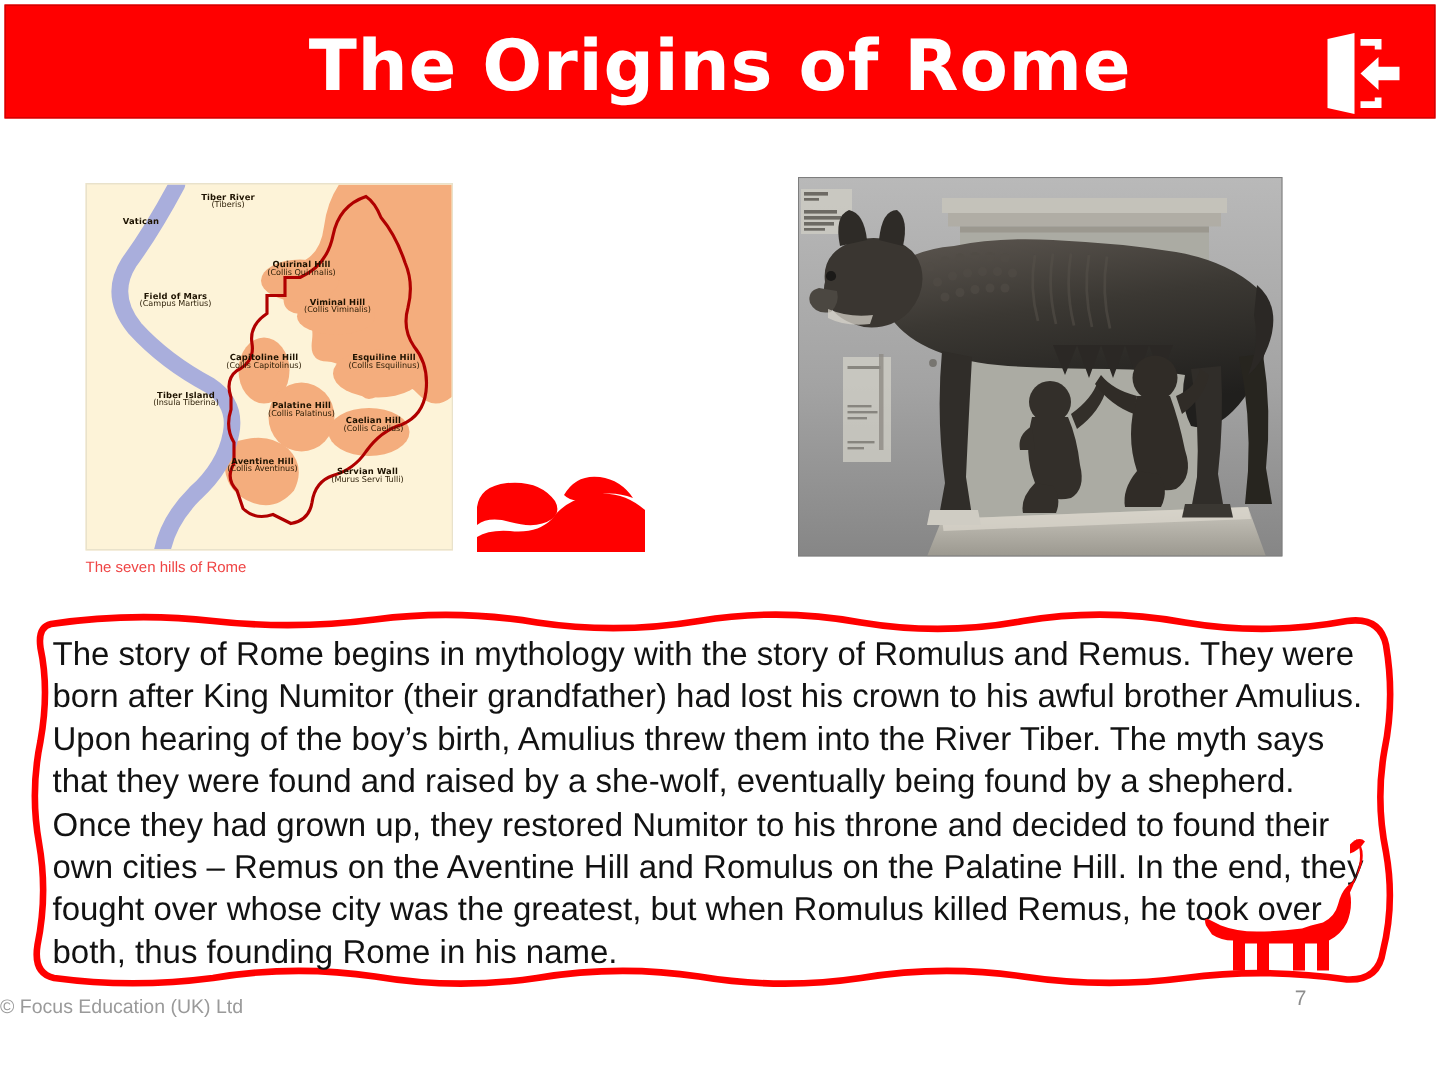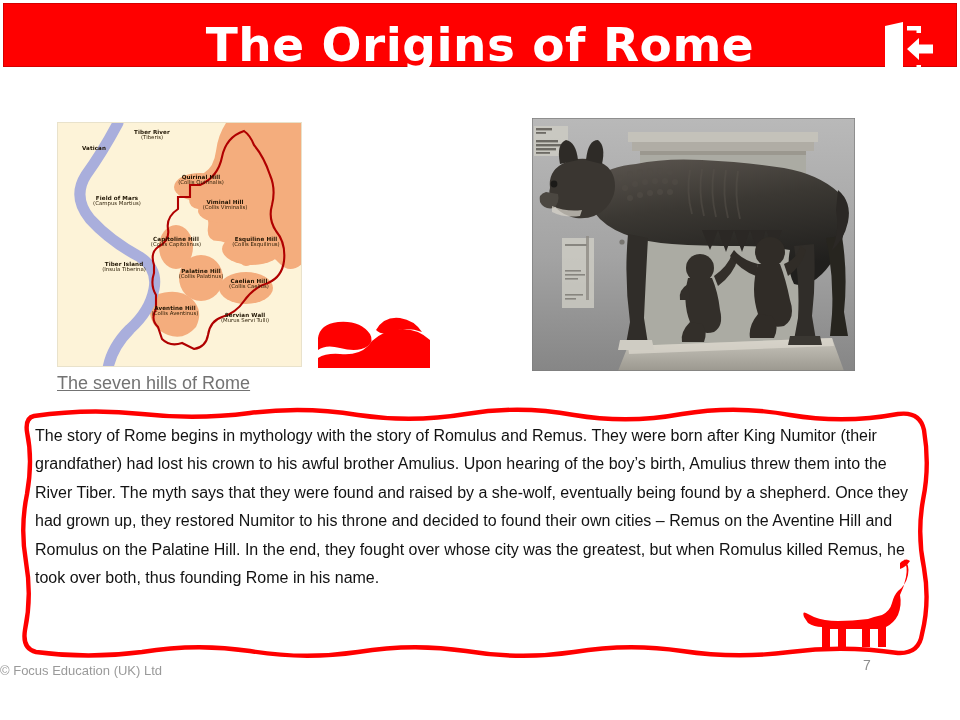--- a/index.html
+++ b/index.html
@@ -20,21 +20,21 @@
     inset: 0;
     background: #ffffff;
   }
 
   
   .header-banner {
     position: absolute;
     left: 3px;
     top: 3px;
     width: 954px;
-    height: 64px;
+    height: 76px;
     background: #ff0000;
     border: 1px solid #d40000;
     box-sizing: border-box;
   }
   .header-title {
     position: absolute;
     left: 0;
     right: 0;
     top: 11px;
     text-align: center;
@@ -89,24 +89,23 @@
     display: block;
     font-size: 5.4px;
     font-style: normal;
     color: #2a1c05;
   }
   .map-caption {
     position: absolute;
     left: 57px;
     top: 373px;
     width: 260px;
-    font-size: 18px;
-    color: #737373;
+    font-size: 10px;
+    color: #ef4444;
     font-family: "Liberation Sans", sans-serif;
-    text-decoration: underline;
   }
 
   
   .hills-decor {
     position: absolute;
     left: 318px;
     top: 312px;
     width: 112px;
     height: 56px;
   }
@@ -134,21 +133,21 @@
     position: absolute;
     inset: 0;
     pointer-events: none;
   }
   .body-copy {
     position: absolute;
     left: 17px;
     top: 18px;
     width: 880px;
     font-family: "Liberation Sans", sans-serif;
-    font-size: 16px;
+    font-size: 22px;
     line-height: 28.4px;
     color: #121212;
     text-align: left;
   }
   .wolf-decor {
     position: absolute;
     right: 26px;
     bottom: 14px;
     width: 112px;
     height: 95px;

